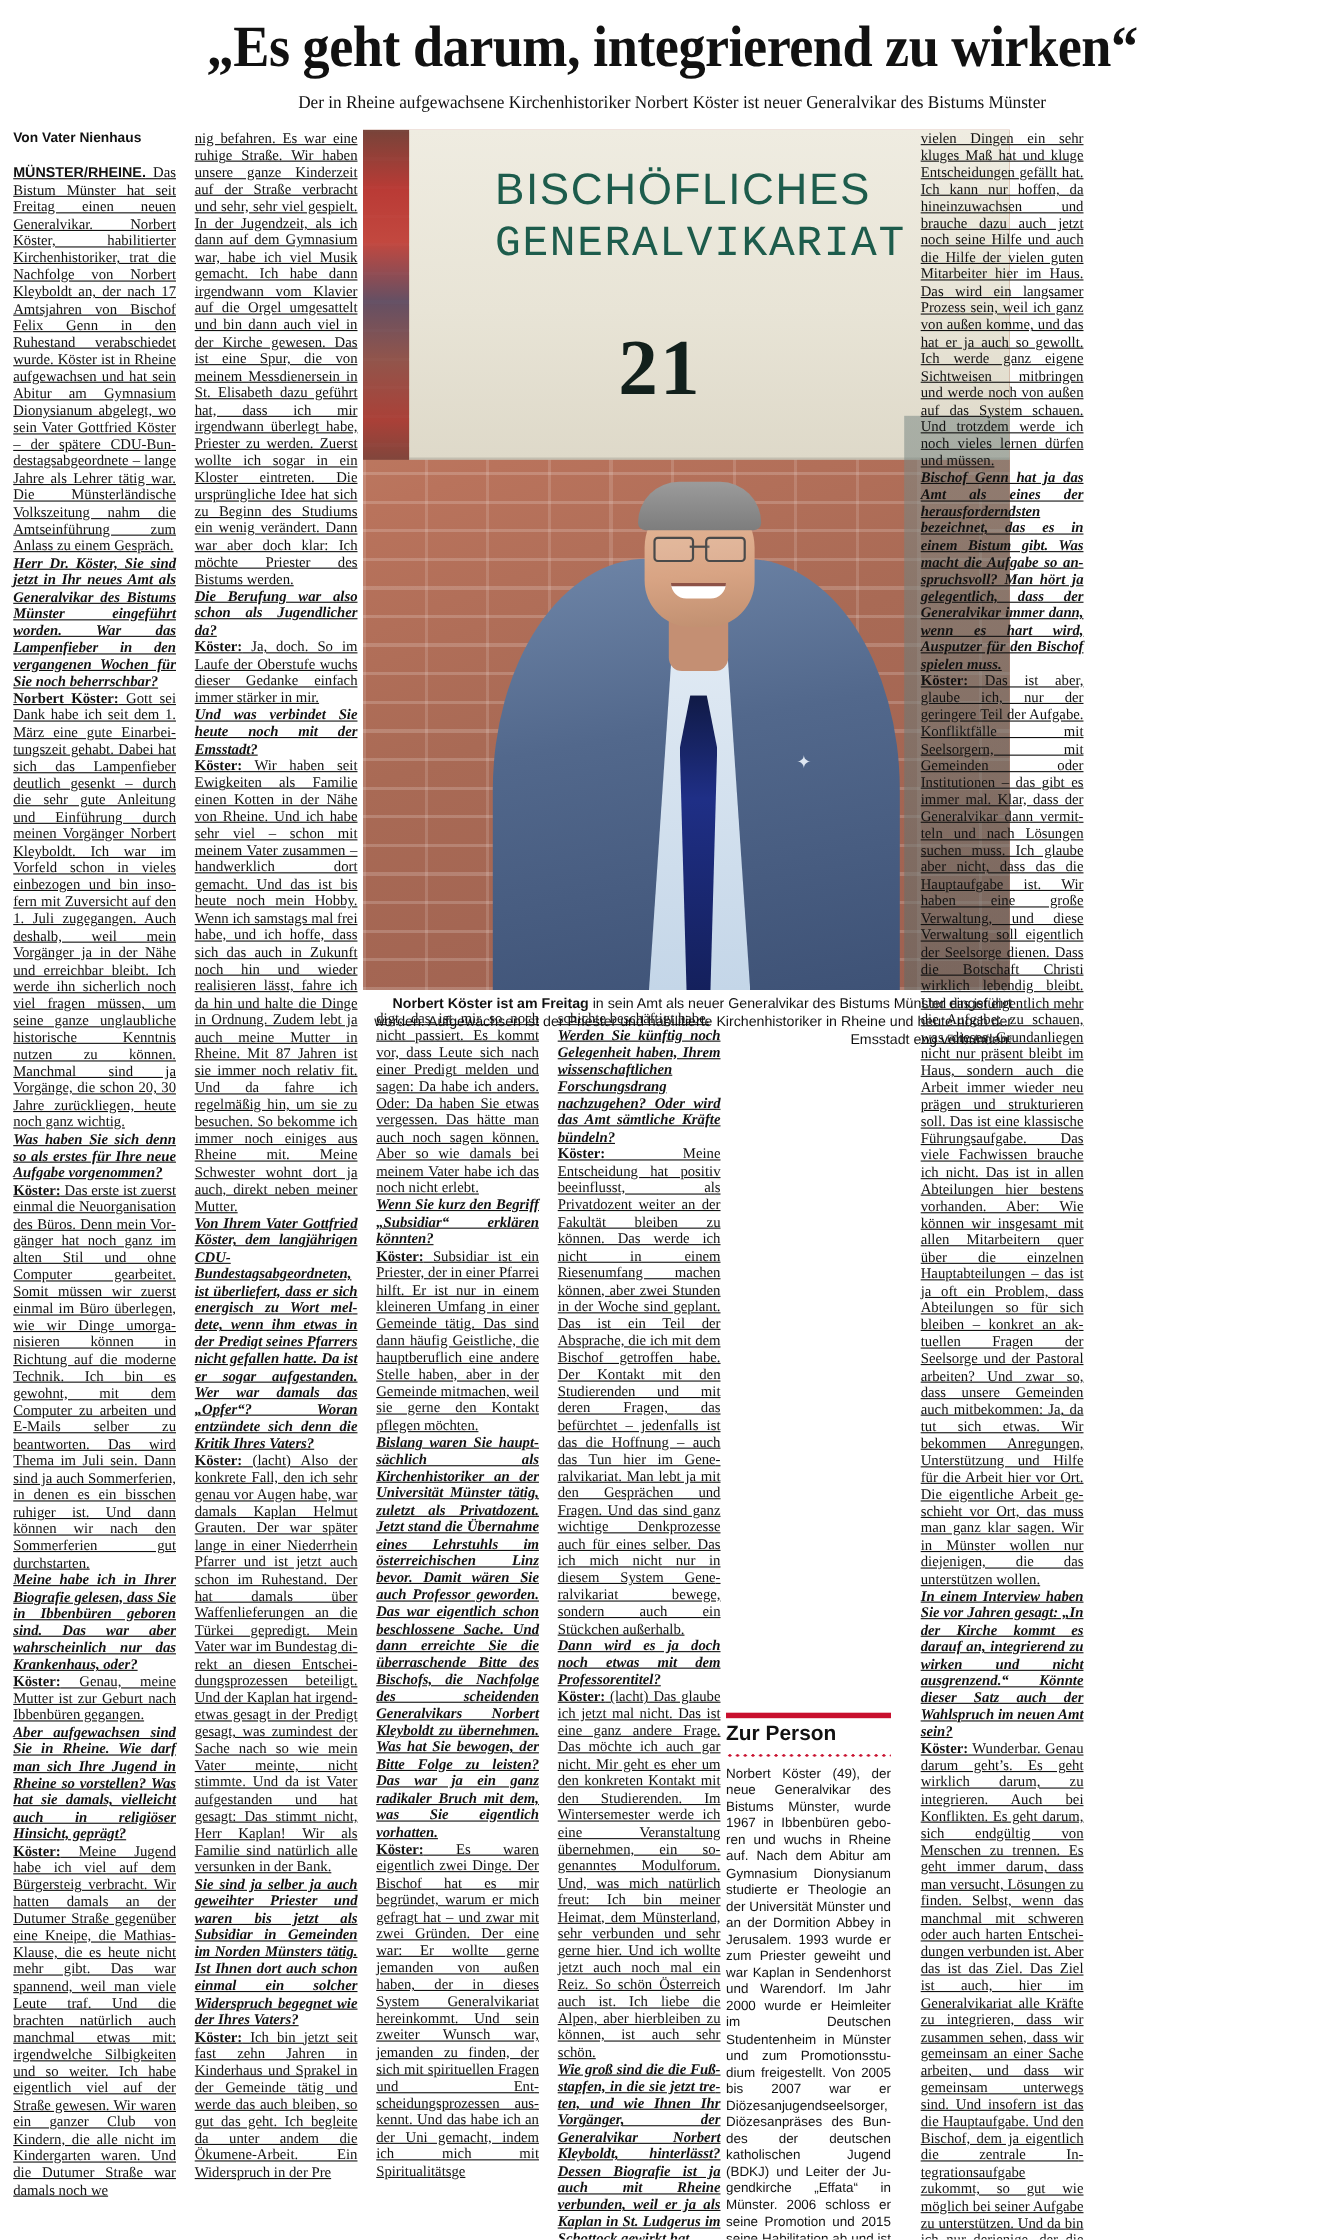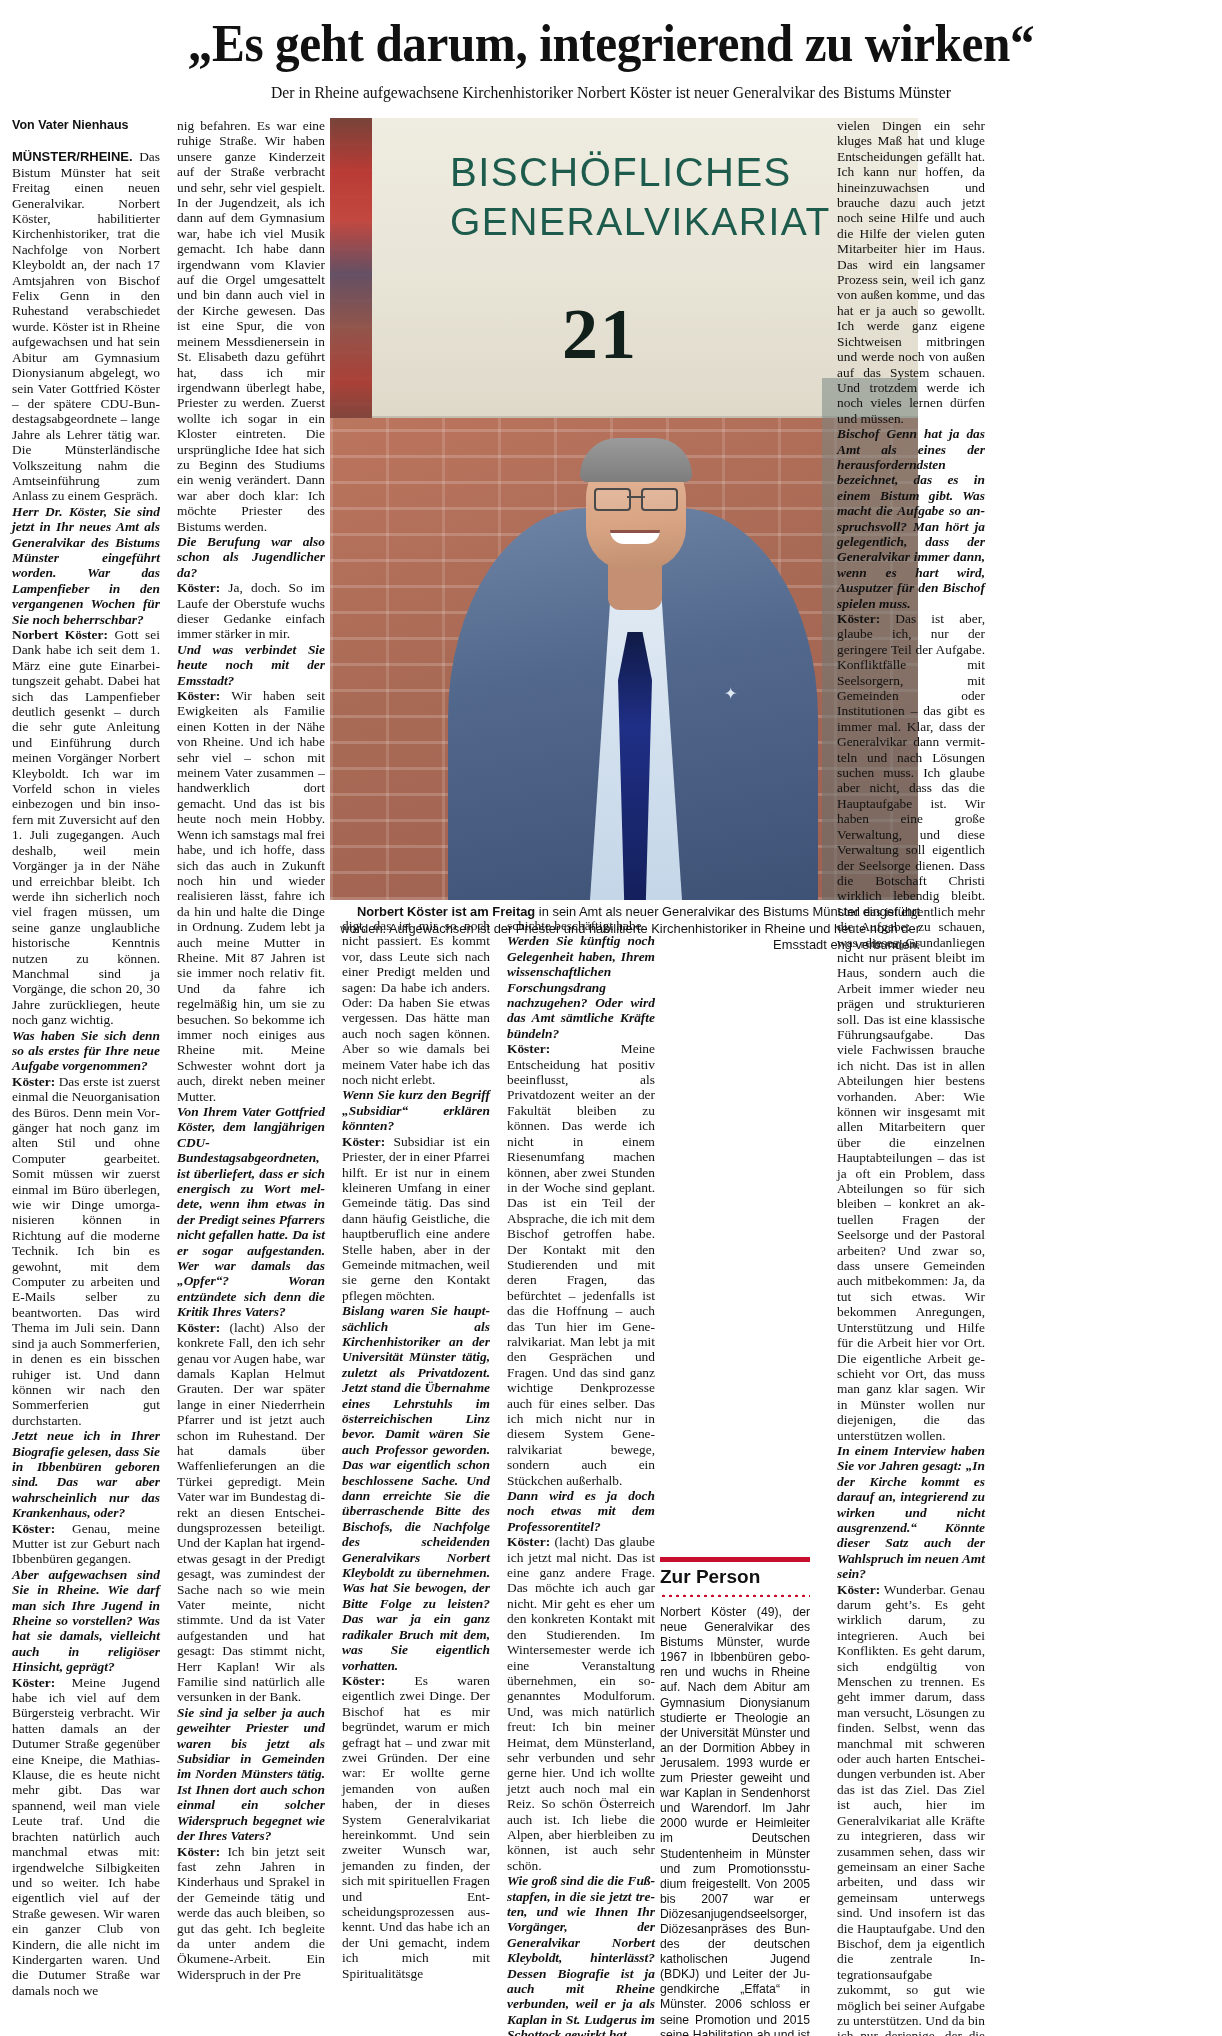--- a/index.html
+++ b/index.html
@@ -42,21 +42,21 @@
   }
   .col{
     position:absolute;
     top:0;
     width:148px;
     font-size:13.4px;
     line-height:15.4px;
     text-align:justify;
     -webkit-hyphens:auto;hyphens:auto;
   }
-  .col p{margin:0;}
+  .col p{margin:0;text-decoration:underline;}
   .col p + p{margin-top:0px;}
   .c1{left:0px;}
   .c2{left:165px;}
   .c3{left:330px;}
   .c4{left:495px;}
   .c5{left:660px;}
   .c6{left:825px;}
 
   .byline{
     font-family:"Liberation Sans", sans-serif;
@@ -105,21 +105,21 @@
     box-shadow:inset 0 -2px 0 rgba(0,0,0,.12);
   }
   .ph-sign .l1,.ph-sign .l2{
     position:absolute;left:78px;
     font-family:"Liberation Sans", sans-serif;
     color:#1d5c4c;
     font-size:40px;letter-spacing:1.5px;
     font-weight:400;
   }
   .ph-sign .l1{top:32px;}
-  .ph-sign .l2{top:82px;font-size:39px;}
+  .ph-sign .l2{top:82px;font-size:39px;font-family:Liberation Mono, monospace;}
   .ph-sign .num{
     position:absolute;left:190px;top:175px;
     font-family:"Liberation Serif", serif;
     color:#12201c;font-size:72px;font-weight:bold;letter-spacing:2px;
   }
   .ph-stripe{
     position:absolute;left:0;top:0;width:42px;height:300px;
     background:linear-gradient(180deg,#6e3b33 0%, #b8322f 18%, #c2413a 34%,
        #5a4a63 52%, #8d5048 70%, #a83a33 88%, #7a4038 100%);
     opacity:.9;
@@ -260,21 +260,21 @@
 
   <div class="cols">
     <div class="col c1">
       <div class="byline">Von Vater Nienhaus</div>
       <div id="body-1">
           <p><span class="dateline">MÜNSTER/RHEINE.</span> Das Bistum Münster hat seit Freitag einen neuen Generalvikar. Norbert Köster, habilitierter Kirchenhistoriker, trat die Nachfolge von Norbert Kleyboldt an, der nach 17 Amts­jahren von Bischof Felix Genn in den Ruhestand ver­abschiedet wurde. Köster ist in Rheine aufgewachsen und hat sein Abitur am Gymnasi­um Dionysianum abgelegt, wo sein Vater Gottfried Kös­ter – der spätere CDU-Bun­destagsabgeordnete – lange Jahre als Lehrer tätig war. Die Münsterländische Volkszei­tung nahm die Amtseinfüh­rung zum Anlass zu einem Gespräch.</p>
           <p class="q">Herr Dr. Köster, Sie sind jetzt in Ihr neues Amt als Generalvikar des Bistums Münster eingeführt worden. War das Lampenfieber in den vergangenen Wochen für Sie noch beherrschbar?</p>
           <p><span class="spk">Norbert Köster:</span> Gott sei Dank habe ich seit dem 1. März eine gute Einarbei­tungszeit gehabt. Dabei hat sich das Lampenfieber deut­lich gesenkt – durch die sehr gute Anleitung und Einfüh­rung durch meinen Vorgän­ger Norbert Kleyboldt. Ich war im Vorfeld schon in vie­les einbezogen und bin inso­fern mit Zuversicht auf den 1. Juli zugegangen. Auch des­halb, weil mein Vorgänger ja in der Nähe und erreichbar bleibt. Ich werde ihn sicher­lich noch viel fragen müssen, um seine ganze unglaubliche historische Kenntnis nutzen zu können. Manchmal sind ja Vorgänge, die schon 20, 30 Jahre zurückliegen, heute noch ganz wichtig.</p>
           <p class="q">Was haben Sie sich denn so als erstes für Ihre neue Auf­gabe vorgenommen?</p>
           <p><span class="spk">Köster:</span> Das erste ist zuerst einmal die Neuorganisation des Büros. Denn mein Vor­gänger hat noch ganz im al­ten Stil und ohne Computer gearbeitet. Somit müssen wir zuerst einmal im Büro über­legen, wie wir Dinge umorga­nisieren können in Richtung auf die moderne Technik. Ich bin es gewohnt, mit dem Computer zu arbeiten und E-Mails selber zu beantwor­ten. Das wird Thema im Juli sein. Dann sind ja auch Som­merferien, in denen es ein bisschen ruhiger ist. Und dann können wir nach den Sommerferien gut durchstar­ten.</p>
-          <p class="q">Jetzt neue ich in Ihrer Bio­grafie gelesen, dass Sie in Ib­benbüren geboren sind. Das war aber wahrscheinlich nur das Krankenhaus, oder?</p>
+          <p class="q">Meine habe ich in Ihrer Bio­grafie gelesen, dass Sie in Ib­benbüren geboren sind. Das war aber wahrscheinlich nur das Krankenhaus, oder?</p>
           <p><span class="spk">Köster:</span> Genau, meine Mutter ist zur Geburt nach Ibbenbü­ren gegangen.</p>
           <p class="q">Aber aufgewachsen sind Sie in Rheine. Wie darf man sich Ihre Jugend in Rheine so vorstellen? Was hat sie damals, vielleicht auch in religiöser Hinsicht, geprägt?</p>
           <p><span class="spk">Köster:</span> Meine Jugend habe ich viel auf dem Bürgersteig verbracht. Wir hatten damals an der Dutumer Straße ge­genüber eine Kneipe, die Mathias-Klause, die es heute nicht mehr gibt. Das war spannend, weil man viele Leute traf. Und die brachten natürlich auch manchmal etwas mit: irgendwelche Sil­bigkeiten und so weiter. Ich habe eigentlich viel auf der Straße gewesen. Wir waren ein ganzer Club von Kindern, die alle nicht im Kindergar­ten waren. Und die Dutumer Straße war damals noch we­</p>
         </div>
     </div>
     <div class="col c2">
         <div id="body-2">
           <p>nig befahren. Es war eine ru­hige Straße. Wir haben unse­re ganze Kinderzeit auf der Straße verbracht und sehr, sehr viel gespielt. In der Ju­gendzeit, als ich dann auf dem Gymnasium war, habe ich viel Musik gemacht. Ich habe dann irgendwann vom Klavier auf die Orgel umge­sattelt und bin dann auch viel in der Kirche gewesen. Das ist eine Spur, die von meinem Messdienersein in St. Elisabeth dazu geführt hat, dass ich mir irgendwann überlegt habe, Priester zu werden. Zuerst wollte ich so­gar in ein Kloster eintreten. Die ursprüngliche Idee hat sich zu Beginn des Studiums ein wenig verändert. Dann war aber doch klar: Ich möchte Priester des Bistums werden.</p>
           <p class="q">Die Berufung war also schon als Jugendlicher da?</p>
           <p><span class="spk">Köster:</span> Ja, doch. So im Laufe der Oberstufe wuchs dieser Gedanke einfach immer stär­ker in mir.</p>

